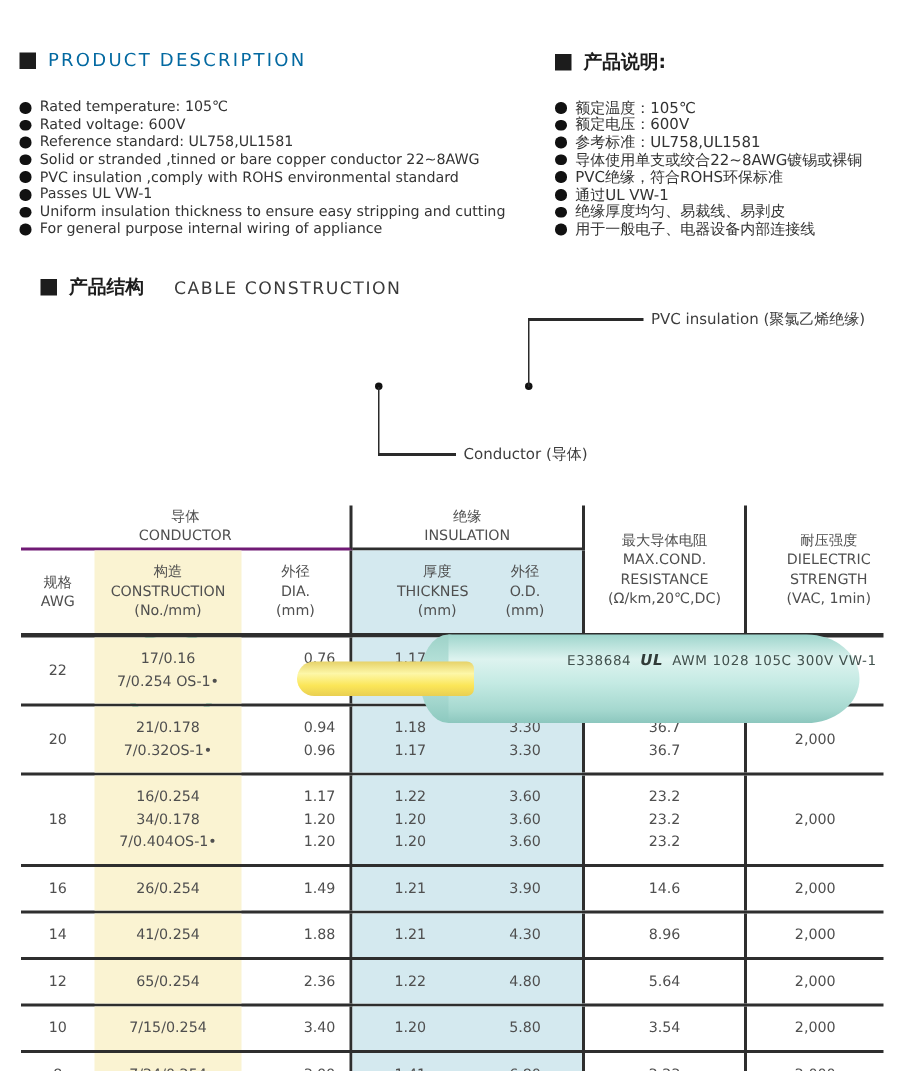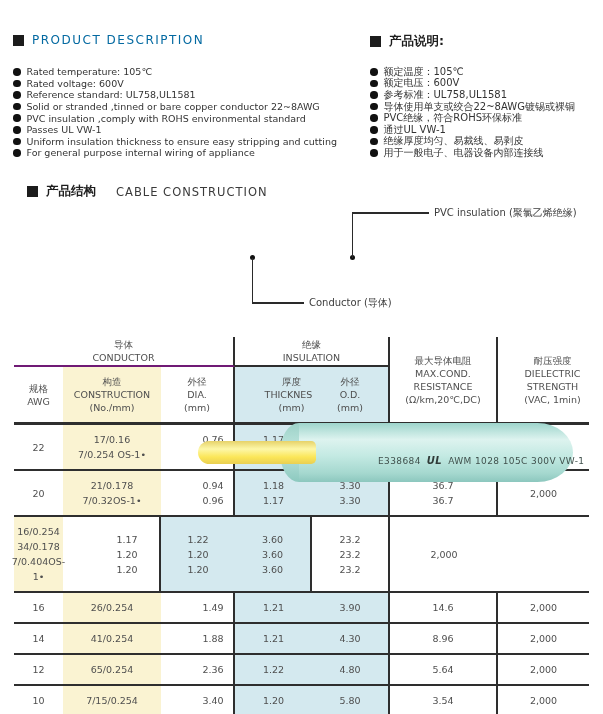--- a/index.html
+++ b/index.html
@@ -26,21 +26,21 @@
   .xsec .core { position:absolute; left:50%; top:50%; width:27px; height:27px; margin:-13.5px 0 0 -13.5px;
           border-radius:50%; background:#f7d628; }
   .cap { position:absolute; left:280px; top:228px; width:38px; height:59px; border-radius:50%;
          background:linear-gradient(180deg,#9dd2c8 0%,#bfe6df 45%,#8cc9bf 100%); z-index:1; }
   .body3d { position:absolute; left:299px; top:228px; width:274px; height:59px; z-index:2;
          border-top-right-radius:36px 30px; border-bottom-right-radius:36px 30px;
          background:linear-gradient(180deg,#9ed5cc 0%,#ddf3ef 28%,#c4eae3 55%,#a5d8cf 85%,#8cc7be 100%); }
   .rod { position:absolute; left:198px; top:246px; width:118px; height:23px; z-index:3;
          border-radius:12px 5px 5px 12px;
          background:linear-gradient(180deg,#e6d269 0%,#fdf7a8 35%,#fbe658 70%,#e9cf52 100%); }
-  .print { position:absolute; left:378px; top:260px; width:215px; z-index:4; font-size:9px;
+  .print { position:absolute; left:378px; top:240px; width:215px; z-index:4; font-size:9px;
            color:#40514d; letter-spacing:0.4px; white-space:nowrap; display:flex; align-items:center; }
   .print .ul { font-weight:bold; font-style:italic; margin:0 6px; font-size:10px; color:#303b38; }
   .leader-v { position:absolute; width:1.5px; background:#2a2a2a; }
   .leader-h { position:absolute; height:1.5px; background:#2a2a2a; }
   .ldot { position:absolute; width:5px; height:5px; border-radius:50%; background:#111; }
   .dlabel { position:absolute; font-size:10px; color:#3d3d3d; white-space:nowrap; }
   
   .spec-table { position:absolute; left:14px; top:337px; width:575px; font-size:9.5px; color:#4d4d4d; }
   .grid { display:grid; grid-template-columns:49px 98px 74px 77px 78px 108px 91px; }
   .thead { grid-template-rows:30px auto; border-bottom:3px solid #2e2e2e; }
@@ -267,20 +267,21 @@
         <div class="cell c-th">1.18
 1.17</div>
         <div class="cell c-od">3.30
 3.30</div>
         <div class="cell c-res">36.7
 36.7</div>
         <div class="cell c-die">2,000</div>
       </div>
 
       <div class="grid trow">
+        <div class="cell c-awg">18</div>
         <div class="cell c-con">16/0.254
 34/0.178
 7/0.404OS-1•</div>
         <div class="cell c-dia">1.17
 1.20
 1.20</div>
         <div class="cell c-th">1.22
 1.20
 1.20</div>
         <div class="cell c-od">3.60

